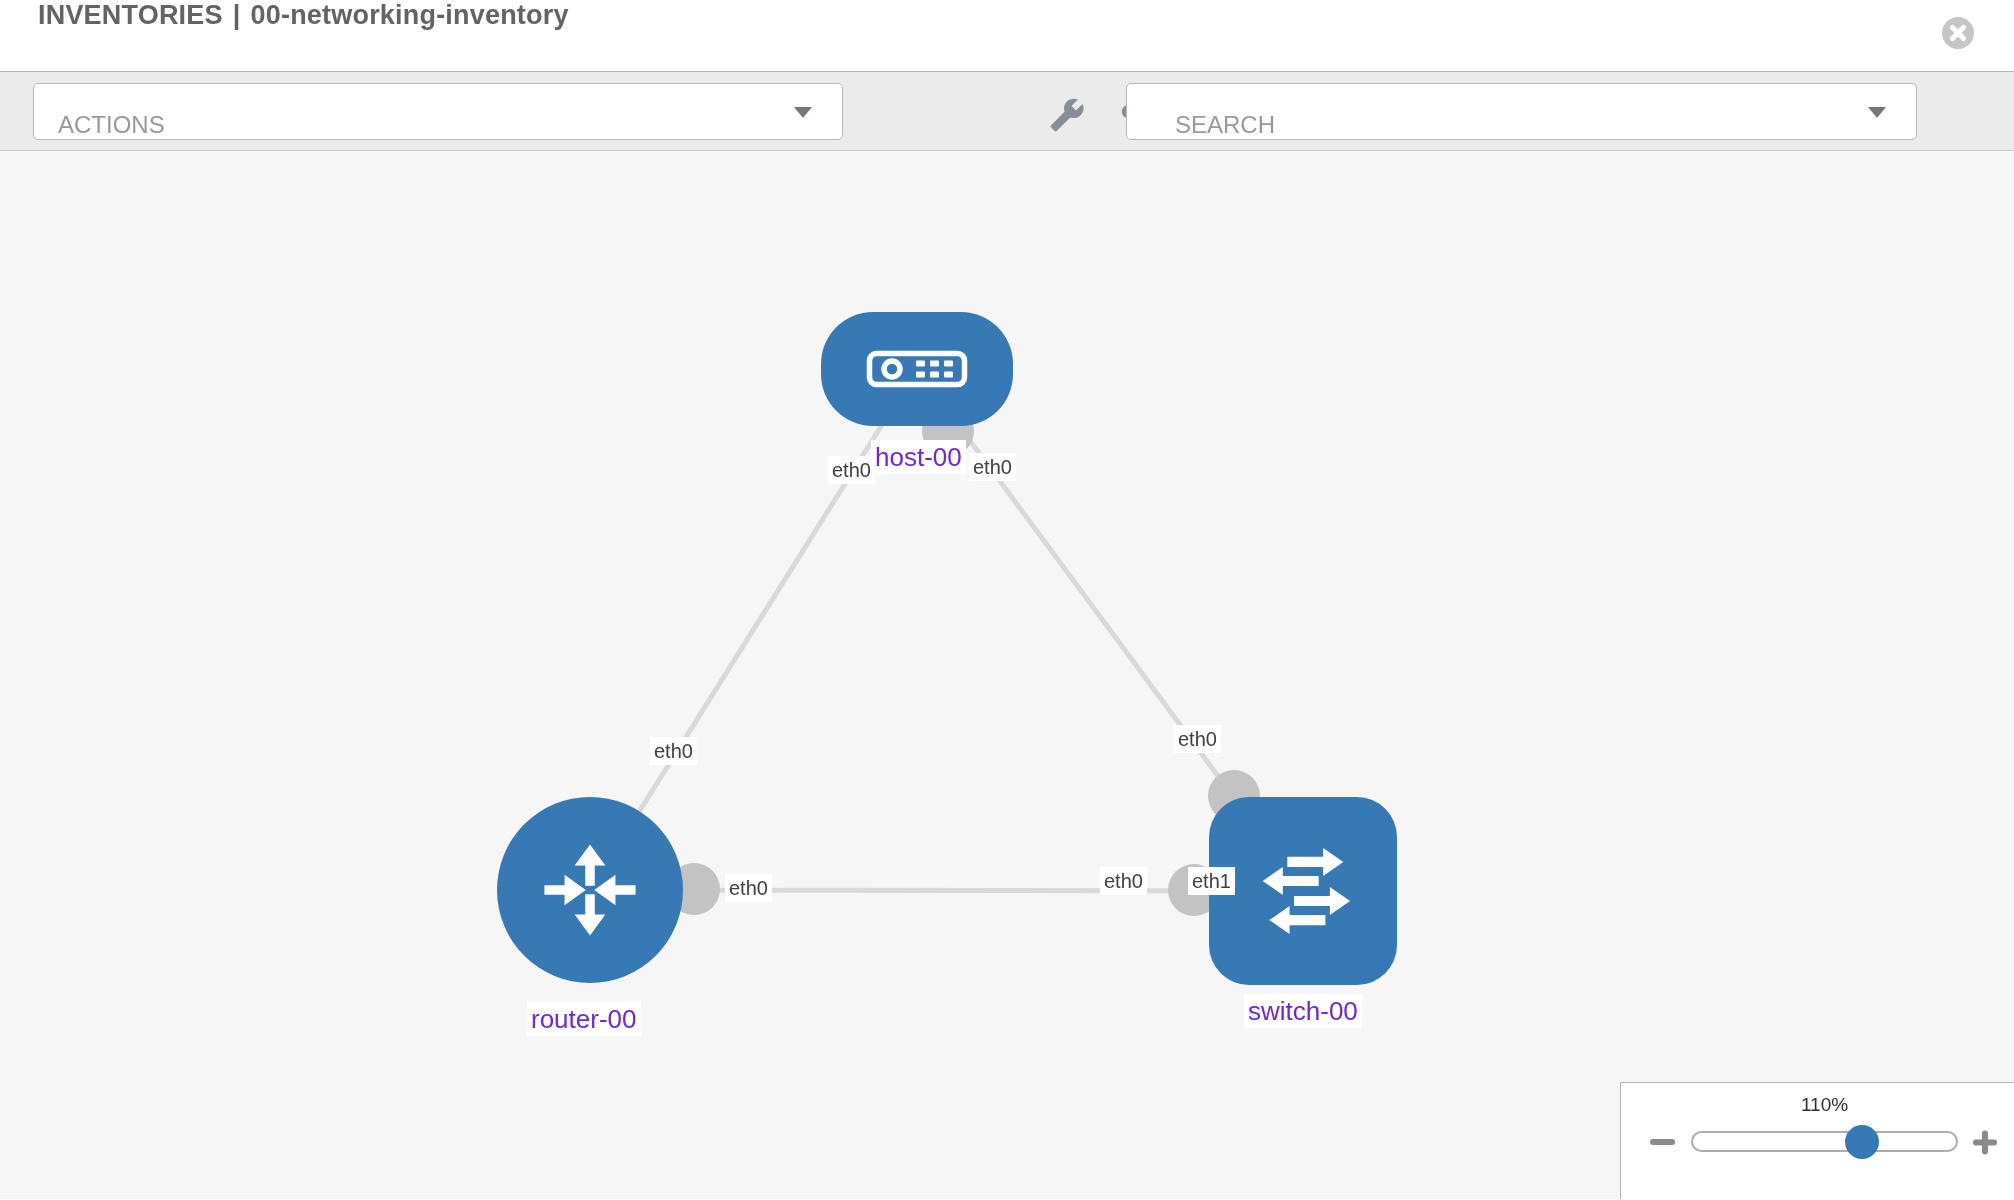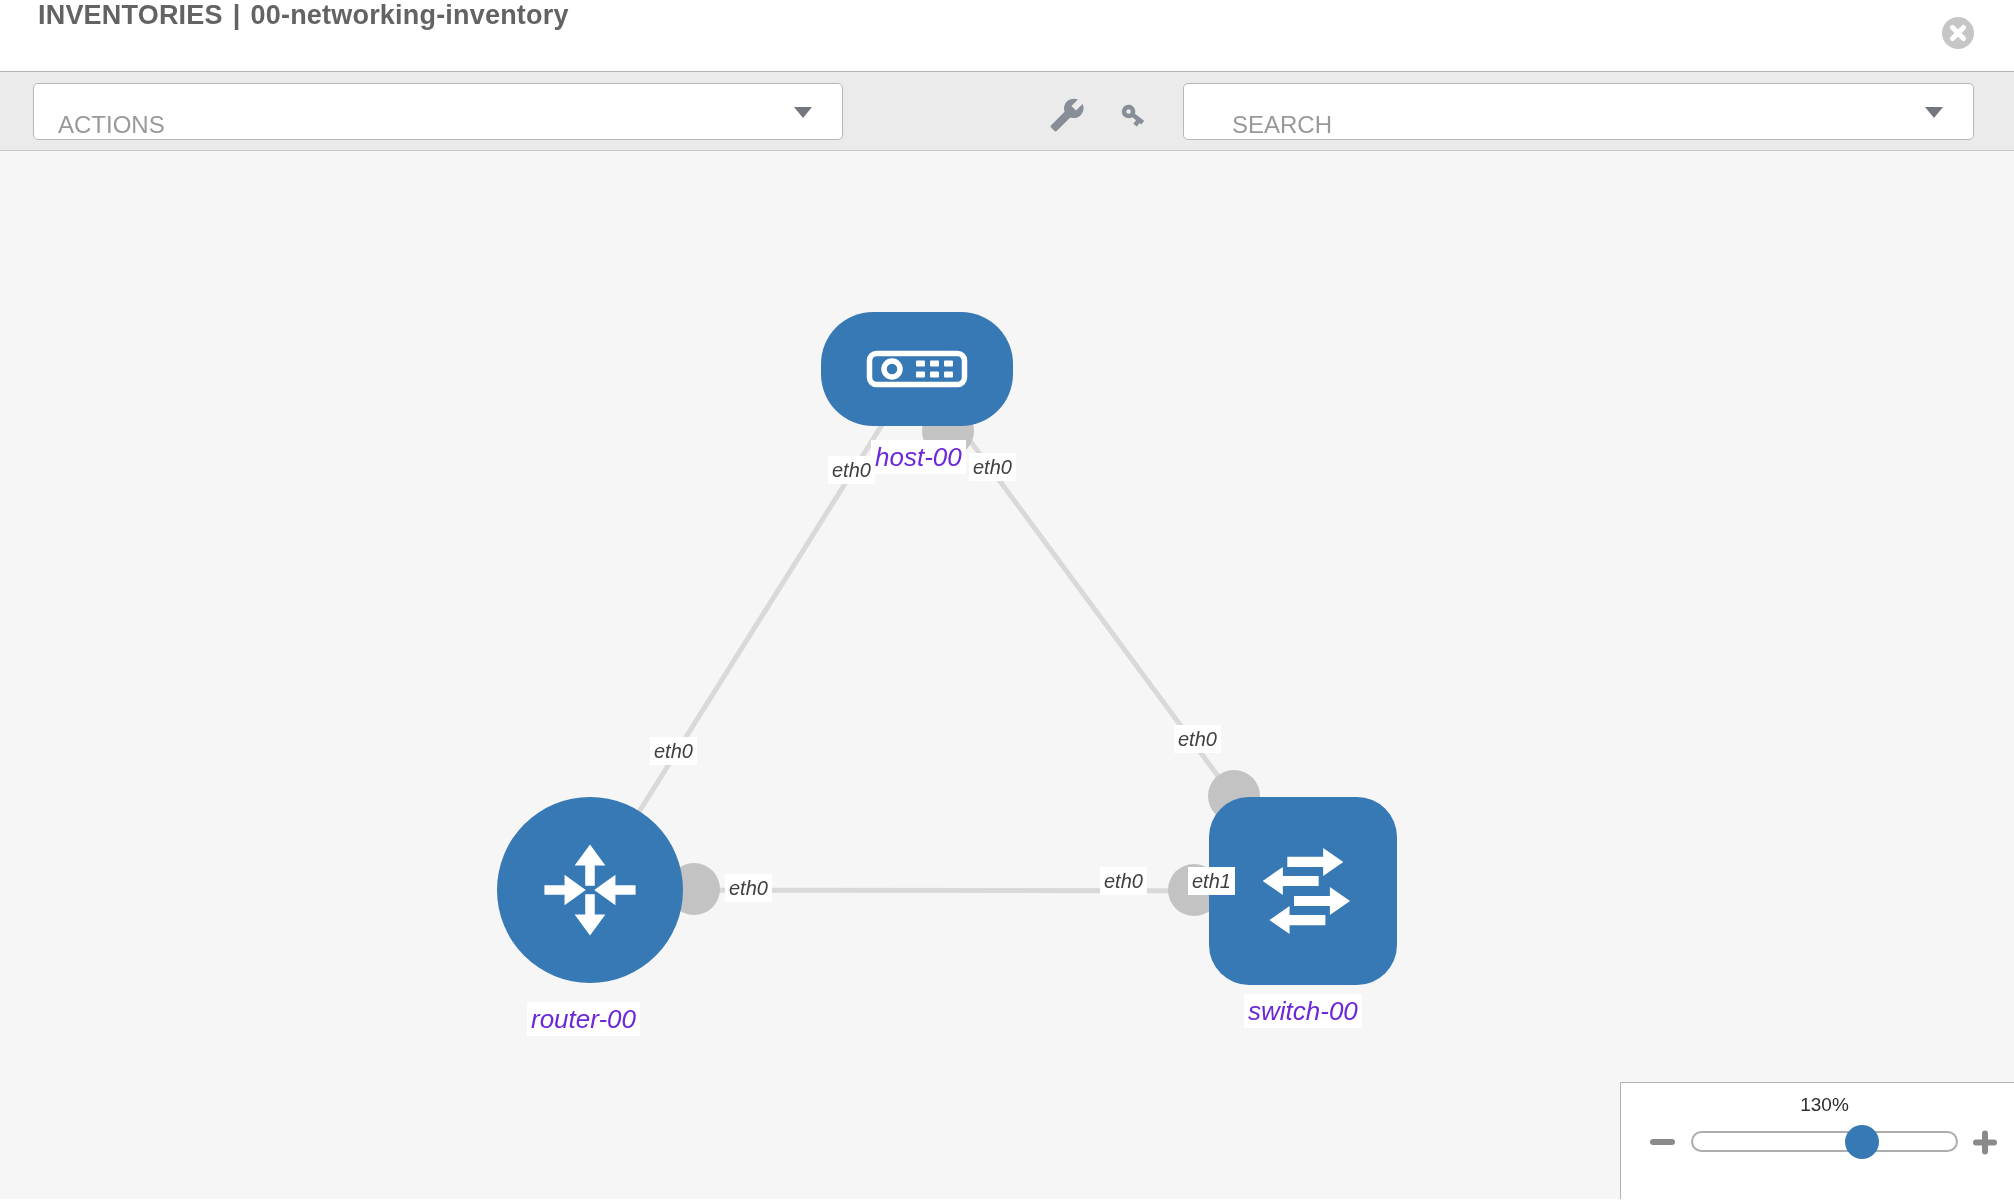--- a/index.html
+++ b/index.html
@@ -51,21 +51,21 @@
     border: 1px solid #b7b7b7;
     border-radius: 5px;
     display: flex;
     align-items: flex-end;
     padding: 0 24px;
     font-size: 24px;
     color: #999999;
     cursor: pointer;
   }
   .actions-box { left: 33px;  width: 810px; }
-  .search-box  { left: 1183px; width: 791px; padding-left: 48px; }
+  .search-box  { left: 1126px; width: 791px; padding-left: 48px; }
   .caret-down {
     position: absolute;
     right: 30px; top: 23px;
     width: 0; height: 0;
     border-left: 9px solid transparent;
     border-right: 9px solid transparent;
     border-top: 11px solid #72777e;
   }
   .tool-btn {
     position: absolute;
@@ -101,21 +101,20 @@
 
   .lbl {
     position: absolute;
     background: #ffffff;
     color: #404040;
     font-size: 20px;
     line-height: 26px;
     padding: 1px 4px;
     white-space: nowrap;
     z-index: 5;
-    font-style: italic;
   }
   .node-lbl {
     font-size: 26px;
     line-height: 32px;
     color: #6d28d9;
     padding: 1px 4px;
   }
   .lbl-if-router-top   { left: 650px;  top: 586px; }
   .lbl-if-host-left    { left: 828px;  top: 305px; }
   .lbl-host            { left: 871px;  top: 289px; }
@@ -273,21 +272,21 @@
     <div class="lbl lbl-if-switch-top">eth0</div>
     <div class="lbl lbl-if-router-right">eth0</div>
     <div class="lbl lbl-if-switch-back">eth0</div>
     <div class="lbl lbl-if-switch-front">eth1</div>
 
     <div class="lbl node-lbl lbl-host">host-00</div>
     <div class="lbl node-lbl lbl-router">router-00</div>
     <div class="lbl node-lbl lbl-switch">switch-00</div>
 
     <div class="zoom-panel">
-      <div class="zoom-level">130%</div>
+      <div class="zoom-level">110%</div>
       <div class="zoom-out-btn">
         <div class="minus-bar"></div>
       </div>
       <div class="zoom-slider"></div>
       <div class="zoom-knob"></div>
       <div class="zoom-in-btn">
         <svg width="26" height="26" viewBox="0 0 26 26" fill="#8a8a8a">
           <rect x="1" y="10.5" width="24" height="6" rx="3"></rect>
           <rect x="10" y="1.5" width="6" height="24" rx="3"></rect>
         </svg>

